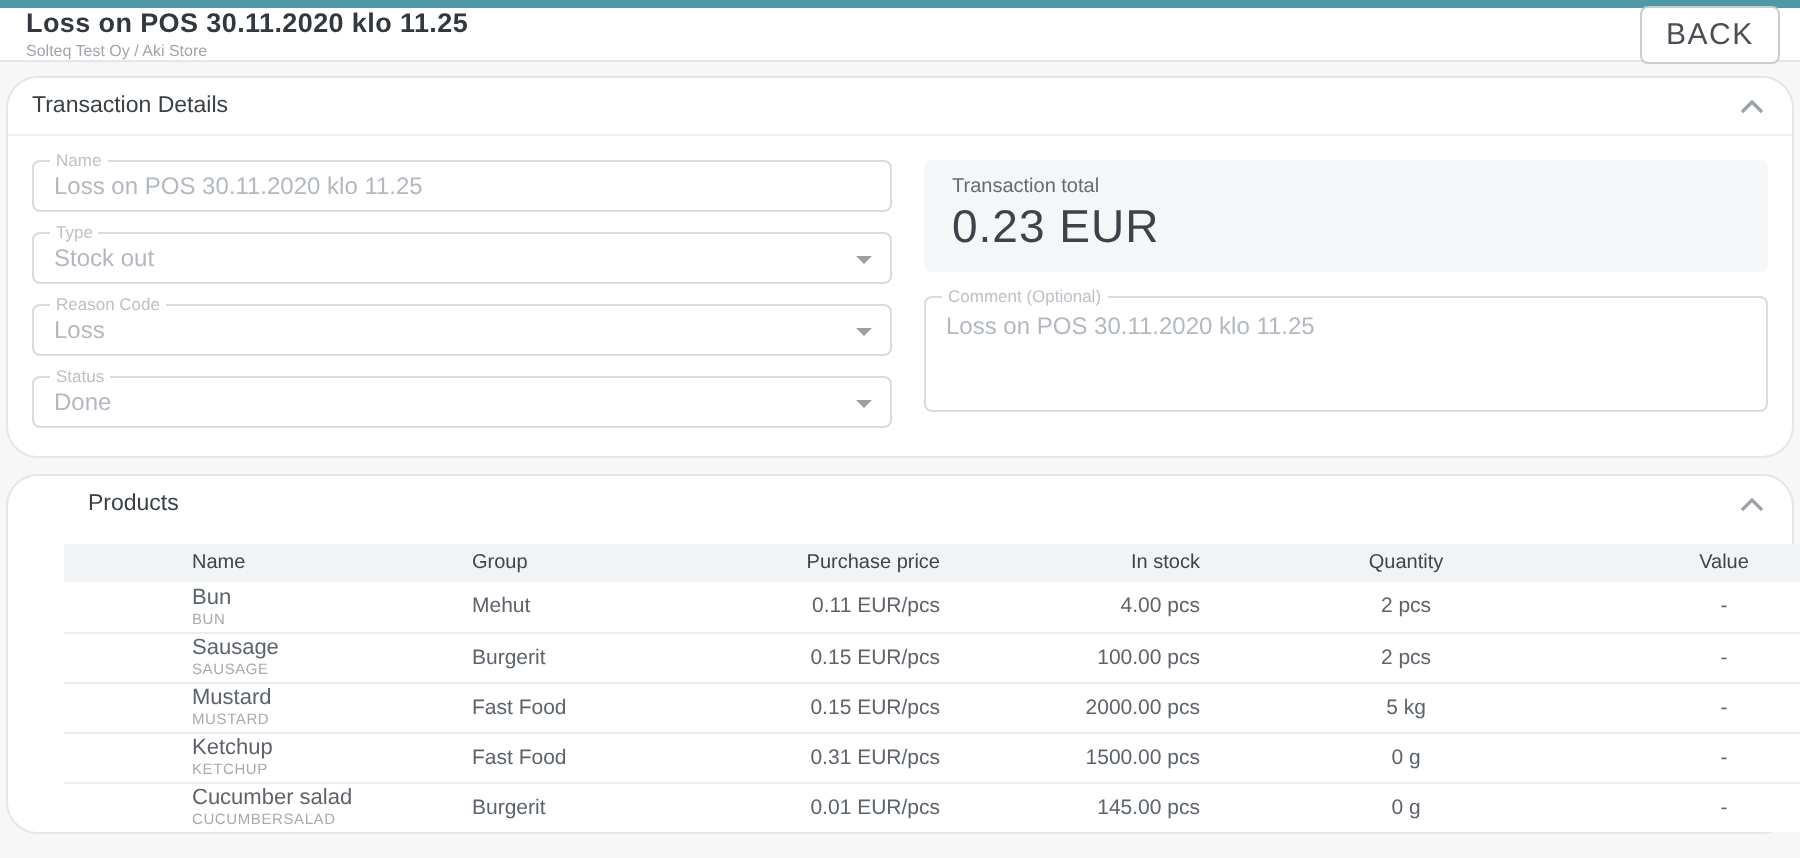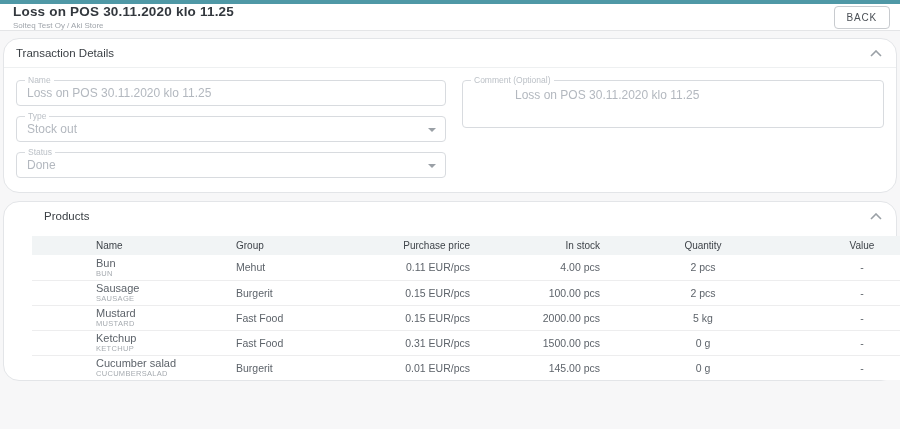--- a/index.html
+++ b/index.html
@@ -21,21 +21,21 @@
     justify-content: space-between;
     padding: 0 10px 0 13px;
   }
   .title { font-size: 13.5px; font-weight: 700; color: #33383e; letter-spacing: 0.2px; }
   .subtitle { font-size: 8px; color: #a0a5ab; margin-top: 2px; }
   .back-btn {
     background: #fff;
     border: 1px solid #c8cbcf;
     border-radius: 4px;
     font-family: inherit;
-    font-size: 10px;
+    font-size: 15px;
     letter-spacing: 0.8px;
     color: #4a4f55;
     padding: 5px 12px;
     cursor: pointer;
   }
   
   .panel {
     background: #fff;
     border: 1px solid #e3e5e8;
     border-radius: 16px;
@@ -91,21 +91,21 @@
   }
   .dd-arrow {
     position: absolute;
     right: 9px;
     top: 11px;
     width: 0; height: 0;
     border-left: 4px solid transparent;
     border-right: 4px solid transparent;
     border-top: 4px solid #9aa0a6;
   }
-  .field-comment { height: 48px; padding-left: 42px; }
+  .field-comment { height: 58px; }
   .field-comment .field-value { line-height: 14px; padding-top: 7px; }
   .total-box {
     background: #f5f6f7;
     border-radius: 4px;
     padding: 8px 14px 9px 14px;
     margin-bottom: 12px;
   }
   .total-label { font-size: 10px; color: #646a71; }
   .total-value { font-size: 23px; color: #3d434a; letter-spacing: 0.5px; margin-top: 1px; }
   
@@ -170,26 +170,35 @@
         <div class="field">
           <span class="field-label">Name</span>
           <span class="field-value">Loss on POS 30.11.2020 klo 11.25</span>
         </div>
         <div class="field">
           <span class="field-label">Type</span>
           <span class="field-value">Stock out</span>
           <span class="dd-arrow"></span>
         </div>
         <div class="field">
+          <span class="field-label">Reason Code</span>
+          <span class="field-value">Loss</span>
+          <span class="dd-arrow"></span>
+        </div>
+        <div class="field">
           <span class="field-label">Status</span>
           <span class="field-value">Done</span>
           <span class="dd-arrow"></span>
         </div>
       </div>
       <div class="col-right">
+        <div class="total-box">
+          <div class="total-label">Transaction total</div>
+          <div class="total-value">0.23 EUR</div>
+        </div>
         <div class="field field-comment">
           <span class="field-label">Comment (Optional)</span>
           <span class="field-value">Loss on POS 30.11.2020 klo 11.25</span>
         </div>
       </div>
     </div>
   </section>
 
   <section class="panel panel-2">
     <div class="panel-header">

